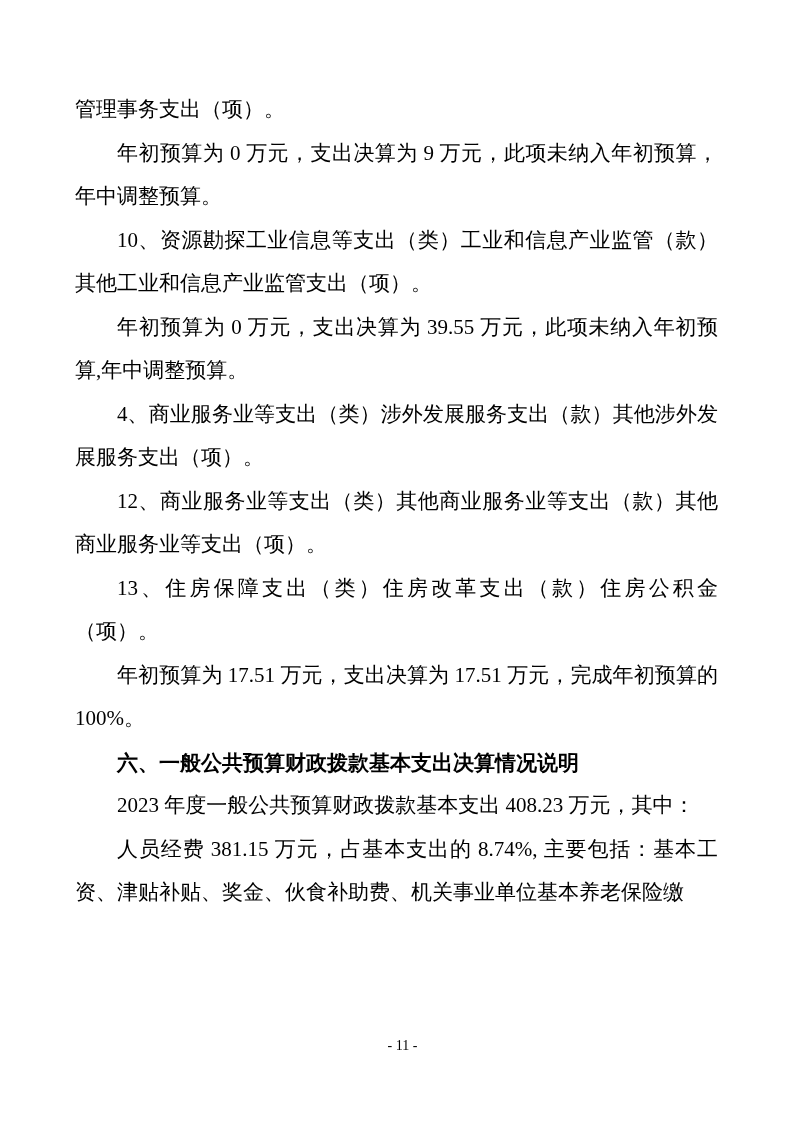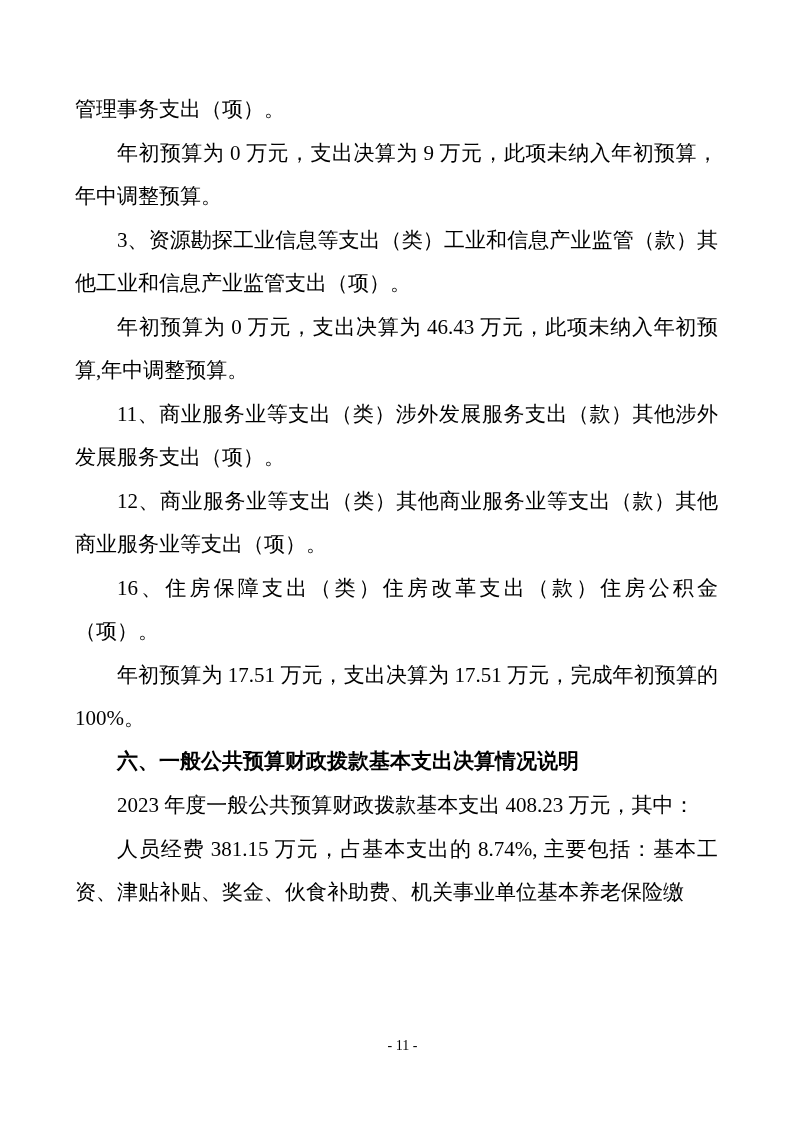--- a/index.html
+++ b/index.html
@@ -30,46 +30,46 @@
     margin: 0;
     padding: 0;
     text-indent: 2em;
     word-break: break-word;
   }
   .para.no-indent {
     text-indent: 0;
   }
   .para.heading {
     font-weight: bold;
-    font-family: Liberation Mono, monospace;
+    font-family: Liberation Sans, sans-serif;
   }
   .footer {
     position: absolute;
     left: 12px;
     right: 0;
     top: 1036px;
     text-align: center;
     color: #000000;
     font-family: "Liberation Serif", "DejaVu Serif", serif;
     font-size: 14px;
     line-height: 20px;
   }
 </style>
 </head>
 <body>
 
 <div class="page">
   <div class="content">
     <p class="para no-indent">管理事务支出（项）。</p>
     <p class="para">年初预算为 0 万元，支出决算为 9 万元，此项未纳入年初预算，年中调整预算。</p>
-    <p class="para">3、资源勘探工业信息等支出（类）工业和信息产业监管（款）其他工业和信息产业监管支出（项）。</p>
-    <p class="para">年初预算为 0 万元，支出决算为 46.43 万元，此项未纳入年初预算,年中调整预算。</p>
-    <p class="para">11、商业服务业等支出（类）涉外发展服务支出（款）其他涉外发展服务支出（项）。</p>
+    <p class="para">10、资源勘探工业信息等支出（类）工业和信息产业监管（款）其他工业和信息产业监管支出（项）。</p>
+    <p class="para">年初预算为 0 万元，支出决算为 39.55 万元，此项未纳入年初预算,年中调整预算。</p>
+    <p class="para">4、商业服务业等支出（类）涉外发展服务支出（款）其他涉外发展服务支出（项）。</p>
     <p class="para">12、商业服务业等支出（类）其他商业服务业等支出（款）其他商业服务业等支出（项）。</p>
-    <p class="para">16、住房保障支出（类）住房改革支出（款）住房公积金（项）。</p>
+    <p class="para">13、住房保障支出（类）住房改革支出（款）住房公积金（项）。</p>
     <p class="para">年初预算为 17.51 万元，支出决算为 17.51 万元，完成年初预算的 100%。</p>
     <p class="para heading">六、一般公共预算财政拨款基本支出决算情况说明</p>
     <p class="para">2023 年度一般公共预算财政拨款基本支出 408.23 万元，其中：</p>
     <p class="para">人员经费 381.15 万元，占基本支出的 8.74%, 主要包括：基本工资、津贴补贴、奖金、伙食补助费、机关事业单位基本养老保险缴</p>
   </div>
   <div class="footer">
     <span>- 11 -</span>
   </div>
 </div>
 

